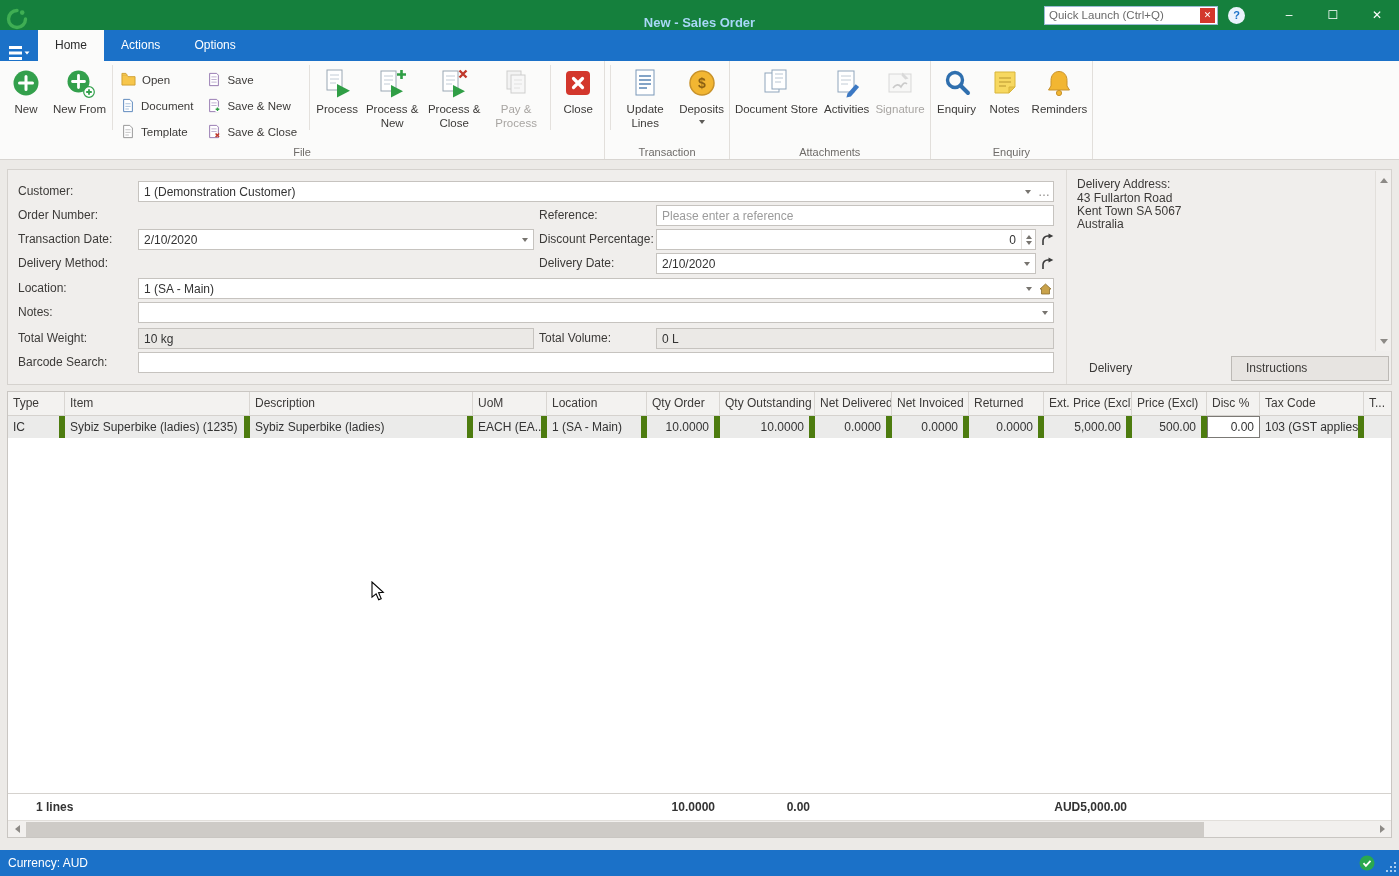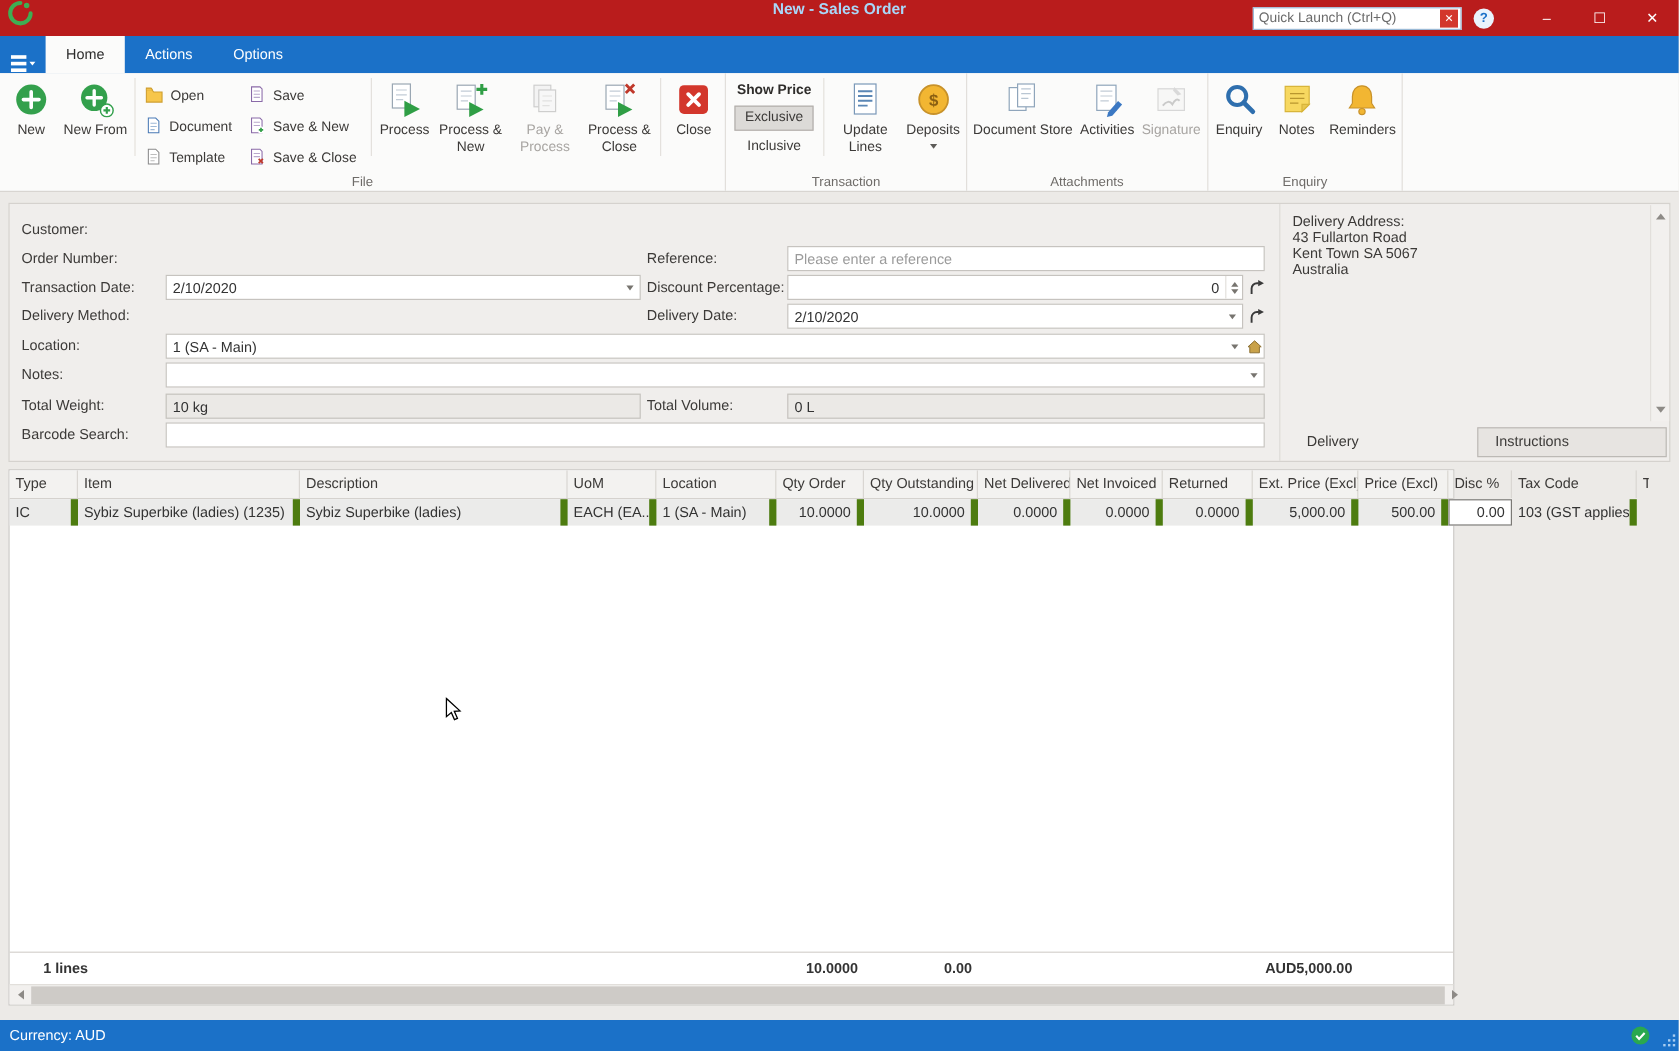--- a/index.html
+++ b/index.html
@@ -1,20 +1,20 @@
 <!DOCTYPE html>
 <html><head>
 <meta charset="utf-8">
 <style>
 *{box-sizing:border-box;margin:0;padding:0}
 html,body{width:1399px;height:876px}
 body{position:relative;font-family:"Liberation Sans","DejaVu Sans",sans-serif;font-size:12px;color:#333;background:#eceae7;overflow:hidden}
 
 
-.titlebar{position:absolute;left:0;top:0;width:100%;height:30px;background:#b91c1c;display:flex;align-items:flex-start}
+.titlebar{position:absolute;left:0;top:0;width:100%;height:30px;background:#15803d;display:flex;align-items:flex-end}
 .applogo{margin-left:6px;display:flex}
 .wtitle{position:absolute;left:0;right:0;text-align:center;color:#a9d7f8;font-size:13px;font-weight:bold;pointer-events:none}
 .tb-right{position:absolute;right:0;top:0;height:30px;display:flex;align-items:center}
 .quick-launch{width:174px;height:19px;background:#fff;display:flex;align-items:center;border:1px solid #9bbad6;margin-right:10px}
 .quick-launch input{flex:1;min-width:0;border:0;outline:0;font:inherit;font-size:11.5px;padding:0 4px;color:#555}
 .quick-launch input::placeholder{color:#6b6b6b;opacity:1}
 .ql-x{width:15px;height:15px;background:#d3372c;color:#fff;font-size:9px;display:flex;align-items:center;justify-content:center;margin-right:2px}
 .helpbtn{width:17px;height:17px;border-radius:50%;background:#eaf3fc;color:#1b71c8;font-size:11px;font-weight:bold;display:flex;align-items:center;justify-content:center;margin-right:22px}
 .wbtn{width:44px;height:30px;color:#fff;font-size:12px;display:flex;align-items:center;justify-content:center}
 
@@ -68,21 +68,21 @@
 .vscroll{position:absolute;right:1px;top:1px;width:16px;height:180px;background:#f2f0ee;border-left:1px solid #e2dfdb}
 .vs-arrow{position:absolute;left:0;width:15px;height:16px;display:flex;align-items:center;justify-content:center}
 .vs-arrow i{width:0;height:0;border:4px solid transparent}
 .vs-up{top:1px}.vs-up i{border-bottom:5px solid #8d8a86;margin-top:-3px}
 .vs-dn{bottom:1px}.vs-dn i{border-top:5px solid #8d8a86;margin-bottom:-3px}
 .deltabs{position:absolute;left:8px;right:3px;bottom:3px;height:25px;display:flex}
 .deltab{flex:1;line-height:25px;padding-left:14px;color:#3c3a38;white-space:nowrap}
 .deltab.inactive{background:#e7e4e1;border:1px solid #bcb9b5;line-height:23px}
 
 
-.gridpanel{position:absolute;left:7px;top:391px;width:1205px;height:447px;background:#fff;border:1px solid #c9c6c2}
+.gridpanel{position:absolute;left:7px;top:391px;width:1385px;height:447px;background:#fff;border:1px solid #c9c6c2}
 .ghead{position:absolute;left:0;top:0;right:0;height:24px;background:#f3f2f0;border-bottom:1px solid #d5d2ce;display:flex}
 .gh{height:100%;line-height:23px;padding:0 5px;border-right:1px solid #d9d6d2;color:#3c3a38;white-space:nowrap;overflow:hidden;flex:none}
 .grow{position:absolute;left:0;top:24px;right:0;height:22px;background:#ebebea;display:flex}
 .gc{height:100%;line-height:22px;padding:0 5px;border-right:6px solid #4d7c0f;white-space:nowrap;overflow:hidden;flex:none}
 .num{text-align:right}
 .gc.focus{background:#fff;border:1px solid #7b7975;line-height:20px}
 .gfoot{position:absolute;left:0;right:0;bottom:17px;height:27px;border-top:1px solid #d5d2ce;display:flex;font-weight:bold;align-items:flex-end}
 .gf{padding:0 5px;flex:none;white-space:nowrap;line-height:26px}
 .fw-a{width:465px;padding-left:28px}
 .fw-b{width:174px}
@@ -248,60 +248,55 @@
         <span class="ric">
           <svg width="30" height="30" viewBox="0 0 30 30">
               <rect x="4" y="3" width="15" height="20" fill="#fff" stroke="#9aa7b3"></rect>
               <path d="M7 8h9M7 12h9M7 16h6" stroke="#c2ccd6"></path>
               <path d="M24.5 2v9M20 6.5h9" stroke="#2f9e45" stroke-width="2.6"></path>
               <path d="M14 17l12 6.3L14 29.6z" fill="#2f9e45"></path>
             </svg>
         </span>
         <span>Process &amp; New</span>
       </div>
+      <div class="rbtn">
+        <span class="ric">
+          <svg width="30" height="30" viewBox="0 0 30 30">
+              <rect x="4" y="3" width="15" height="20" fill="#fff" stroke="#9aa7b3"></rect>
+              <path d="M7 8h9M7 12h9M7 16h6" stroke="#c2ccd6"></path>
+              <path d="M20.5 2.5l7 7M27.5 2.5l-7 7" stroke="#c0392b" stroke-width="2.4"></path>
+              <path d="M14 17l12 6.3L14 29.6z" fill="#2f9e45"></path>
+            </svg>
+        </span>
+        <span>Process &amp; Close</span>
+      </div>
       <div class="rbtn disabled">
         <span class="ric">
           <svg width="30" height="30" viewBox="0 0 30 30" opacity="0.55">
               <rect x="6" y="3" width="14" height="18" fill="#eee" stroke="#aaa"></rect>
               <rect x="10" y="7" width="14" height="18" fill="#f5f5f5" stroke="#aaa"></rect>
               <path d="M13 12h8M13 16h8M13 20h6" stroke="#ccc"></path>
             </svg>
         </span>
         <span>Pay &amp; Process</span>
       </div>
-      <div class="rbtn">
-        <span class="ric">
-          <svg width="30" height="30" viewBox="0 0 30 30">
-              <rect x="4" y="3" width="15" height="20" fill="#fff" stroke="#9aa7b3"></rect>
-              <path d="M7 8h9M7 12h9M7 16h6" stroke="#c2ccd6"></path>
-              <path d="M20.5 2.5l7 7M27.5 2.5l-7 7" stroke="#c0392b" stroke-width="2.4"></path>
-              <path d="M14 17l12 6.3L14 29.6z" fill="#2f9e45"></path>
-            </svg>
-        </span>
-        <span>Process &amp; Close</span>
-      </div>
       <div class="vsep"></div>
       <div class="rbtn">
         <span class="ric">
           <svg width="30" height="30" viewBox="0 0 30 30">
               <rect x="3" y="3" width="24" height="24" rx="4" fill="#d3372c"></rect>
               <path d="M10.5 10.5l9 9M19.5 10.5l-9 9" stroke="#fff" stroke-width="3.2" stroke-linecap="round"></path>
             </svg>
         </span>
         <span>Close</span>
       </div>
       <div class="rgroup-label">File</div>
     </div>
 
     <div class="rgroup">
-      <div class="spcol">
-        <span class="sp-title">Show Price</span>
-        <span class="sp-opt selected">Exclusive</span>
-        <span class="sp-opt">Inclusive</span>
-      </div>
       <div class="vsep"></div>
       <div class="rbtn">
         <span class="ric">
           <svg width="30" height="30" viewBox="0 0 30 30">
               <rect x="6" y="2" width="18" height="25" fill="#fff" stroke="#7a98b8"></rect>
               <path d="M9 8h12M9 12h12M9 16h12M9 20h8" stroke="#5b87b5" stroke-width="1.6"></path>
             </svg>
         </span>
         <span>Update Lines</span>
       </div>
@@ -381,20 +376,27 @@
         </span>
         <span>Reminders</span>
       </div>
       <div class="rgroup-label">Enquiry</div>
     </div>
   </div>
 
   <div class="formpanel">
 
     <span class="flabel" style="left:10px;top:11px">Customer:</span>
+    <div class="fld" style="left:130px;top:11px;width:916px">
+      <span class="txt">1  (Demonstration Customer)</span>
+      <span class="dd">
+          <i></i>
+        </span>
+      <span class="ellip">…</span>
+    </div>
 
     <span class="flabel" style="left:10px;top:35px">Order Number:</span>
     <span class="flabel" style="left:531px;top:35px">Reference:</span>
     <div class="fld" style="left:648px;top:35px;width:398px">
       <input placeholder="Please enter a reference" style="">
     </div>
 
     <span class="flabel" style="left:10px;top:59px">Transaction Date:</span>
     <div class="fld" style="left:130px;top:59px;width:396px">
       <span class="txt">2/10/2020</span>

